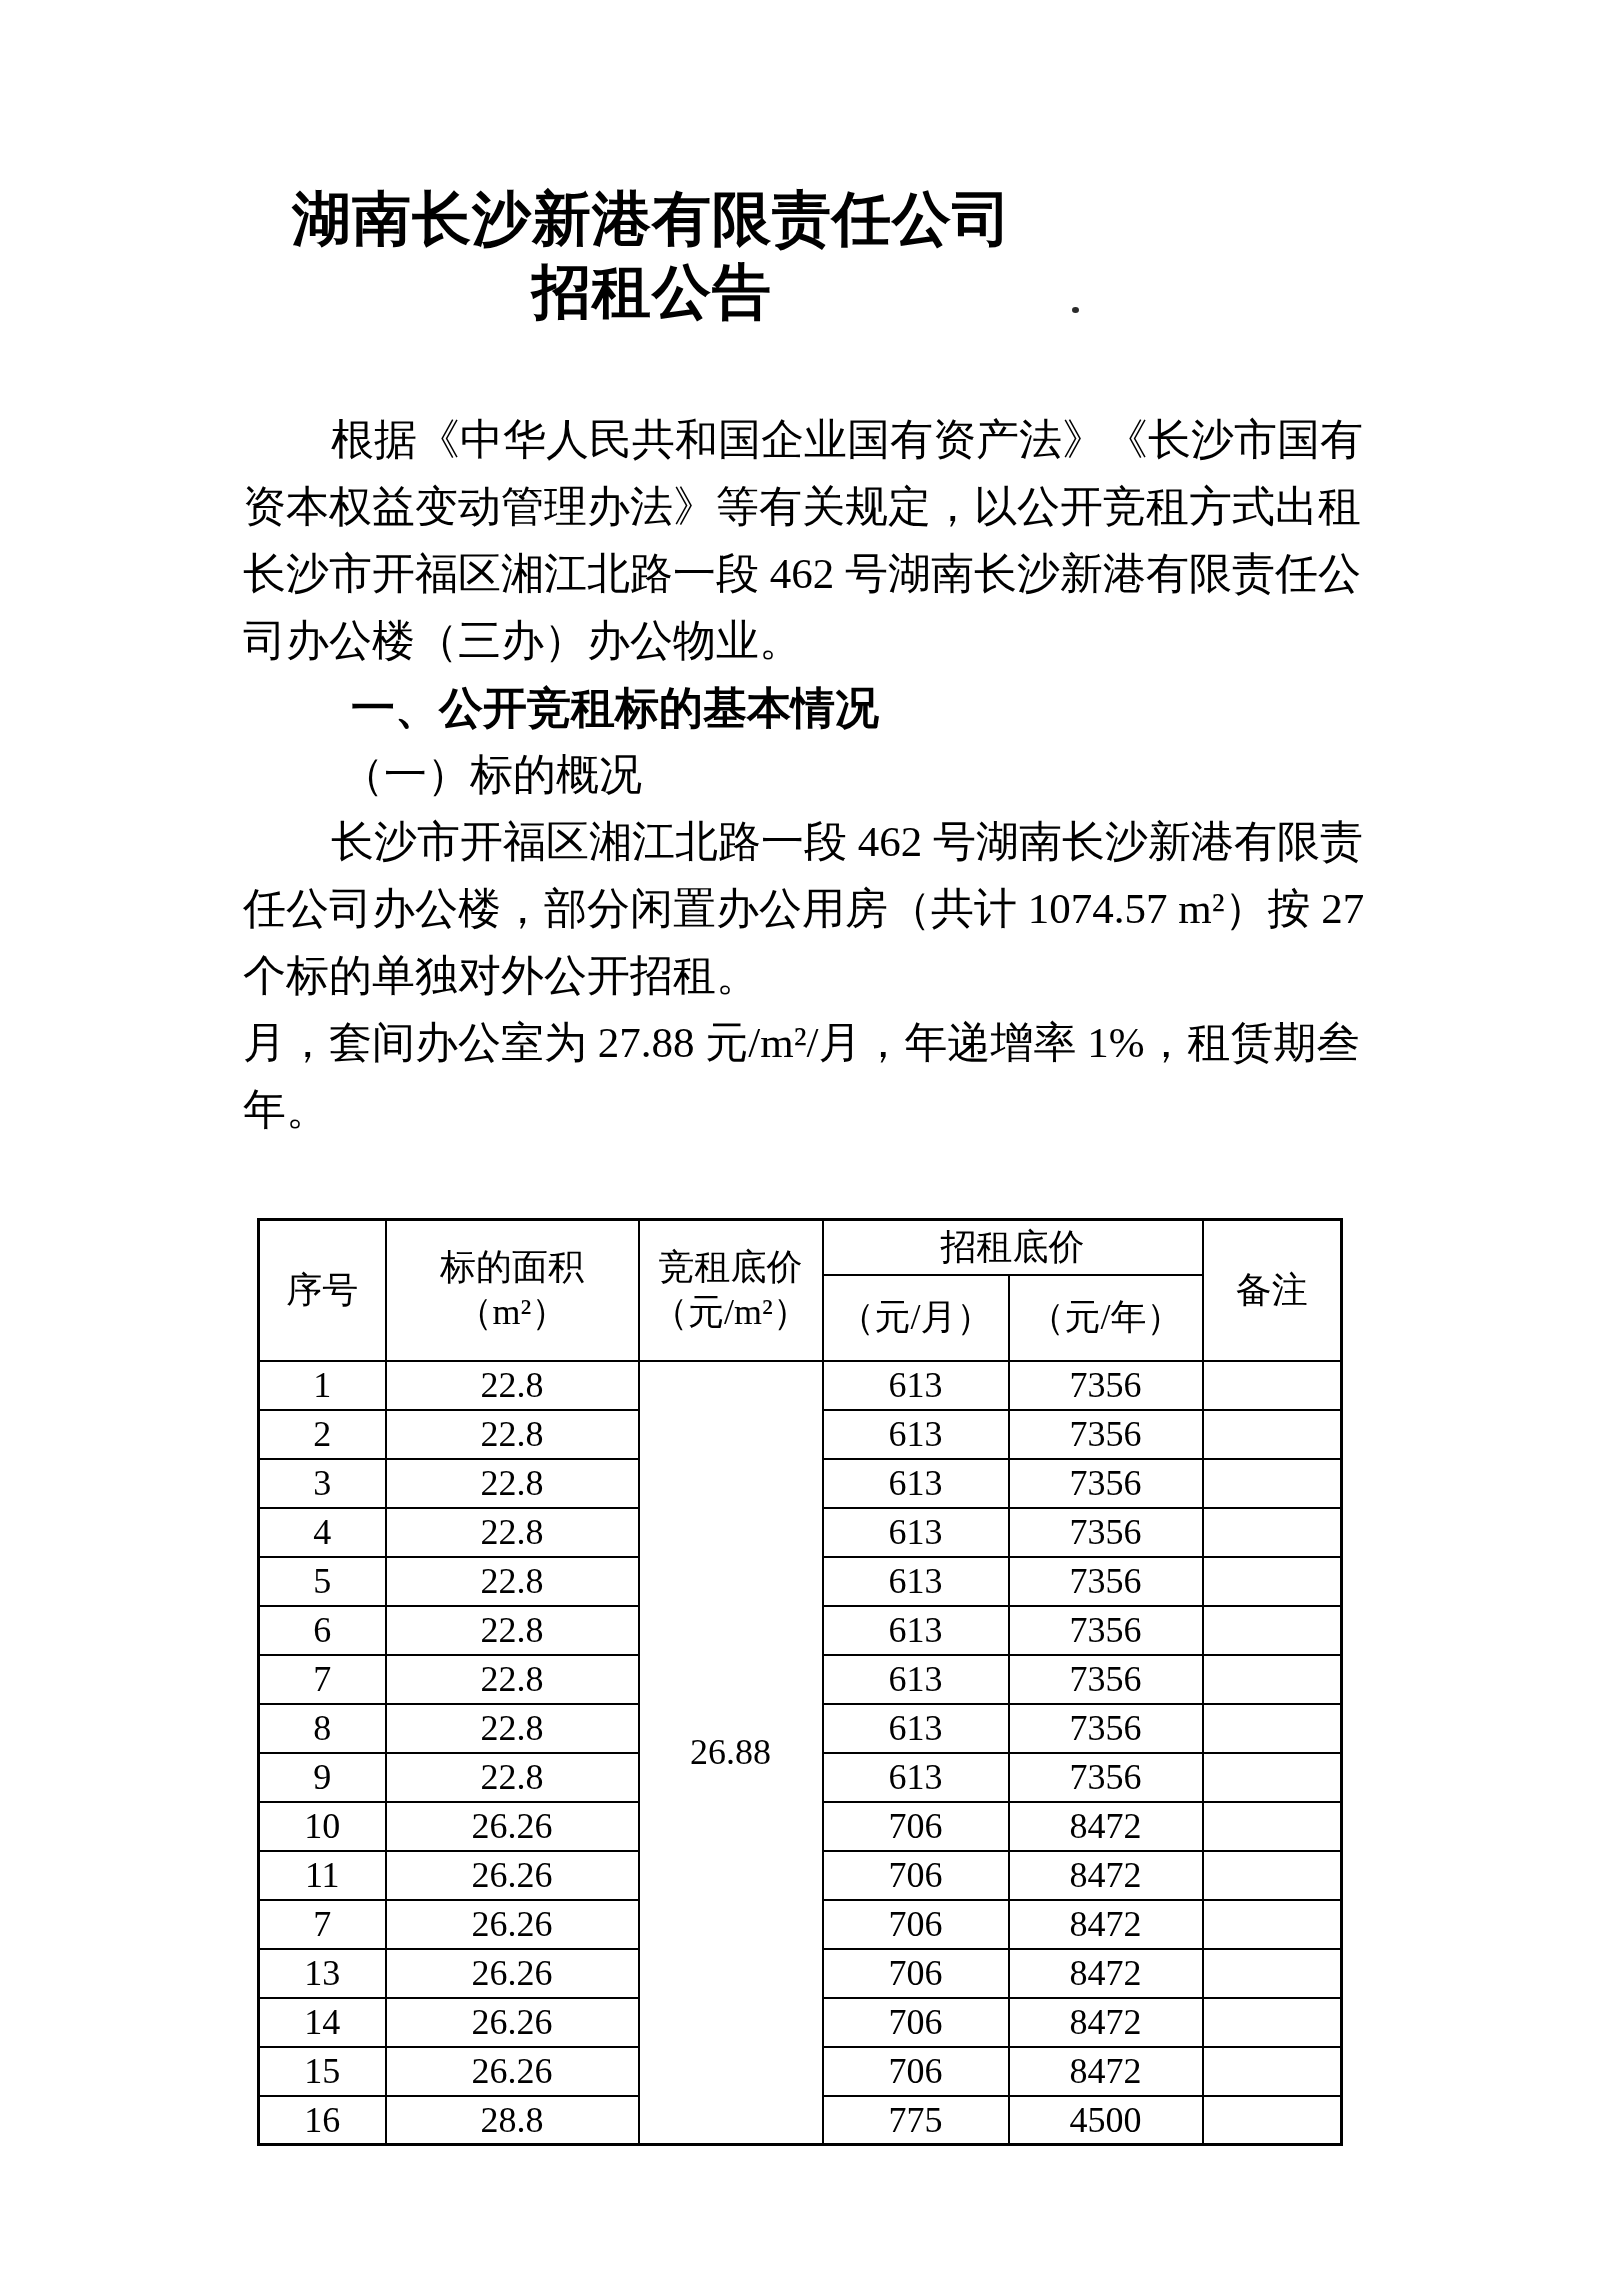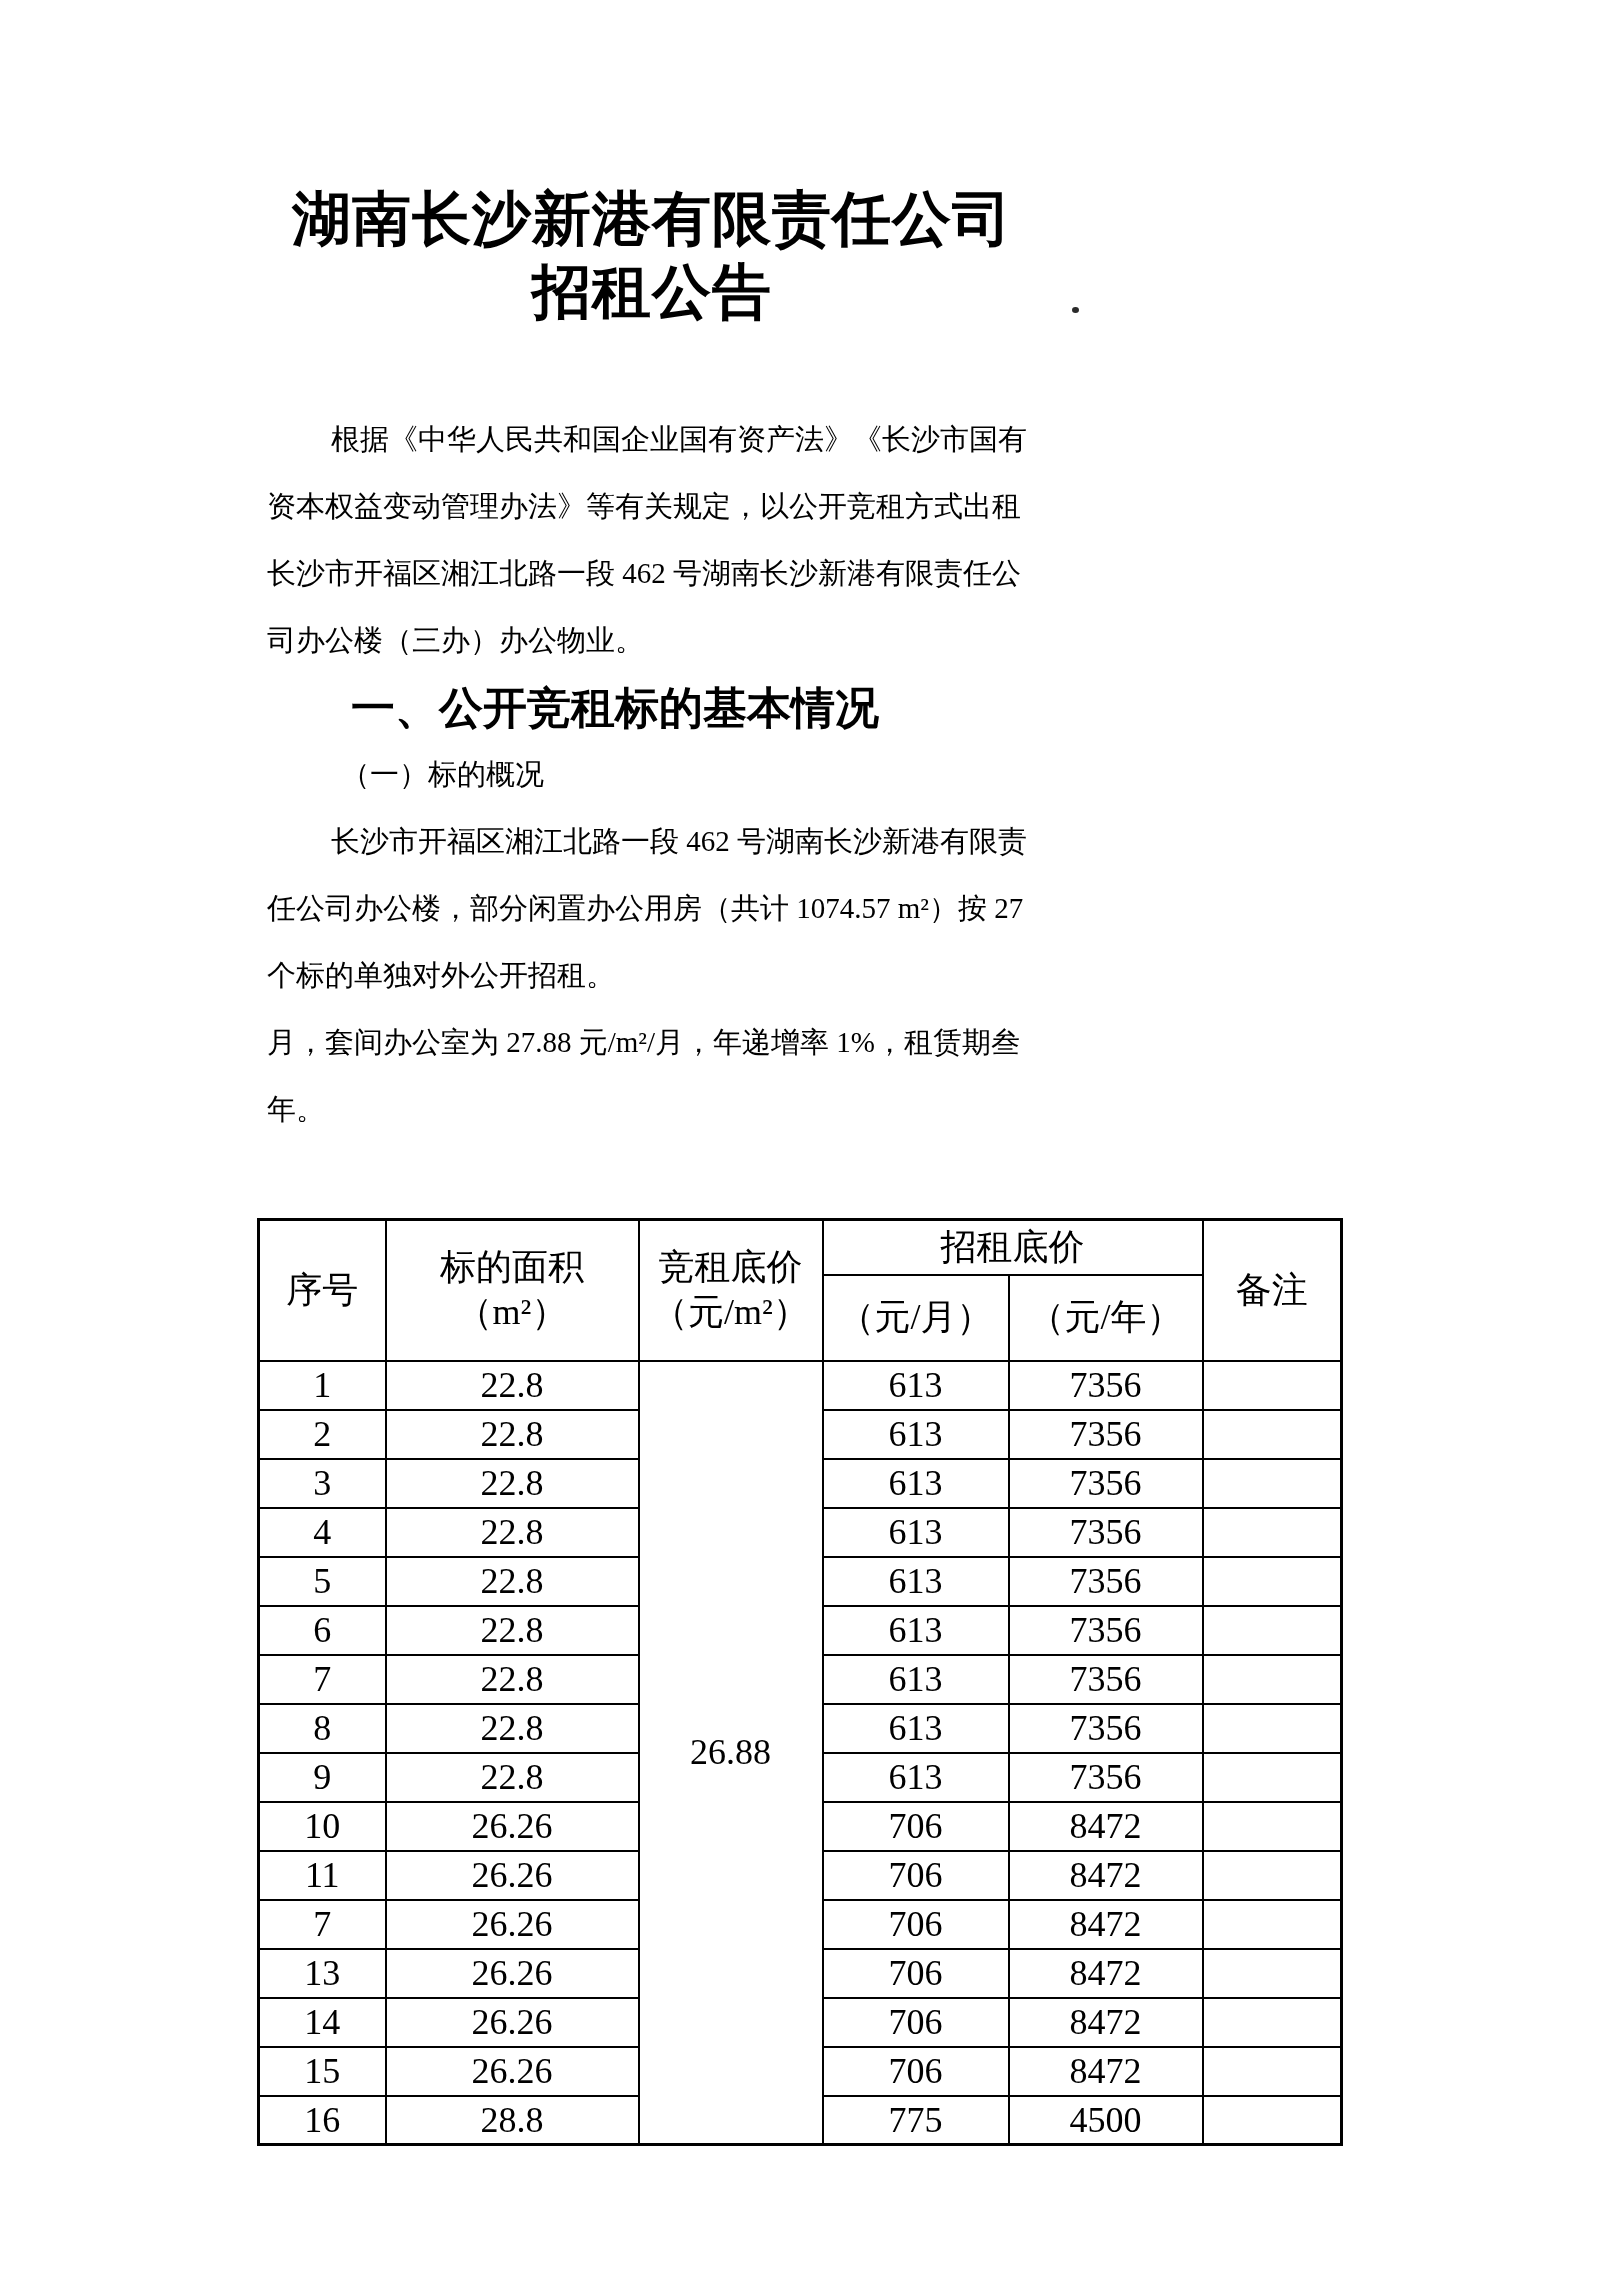--- a/index.html
+++ b/index.html
@@ -41,24 +41,24 @@
   
   .body-text {
     position: absolute;
     left: 243px;
     top: 406px;
     width: 1215px;
   }
   .body-line {
     height: 67px;
     line-height: 67px;
-    font-size: 29px;
+    font-size: 43px;
     white-space: nowrap;
   }
-  .v-flush   { padding-left: 0; margin-left: 24px; }
+  .v-flush   { padding-left: 0; }
   .v-indent  { padding-left: 88px; }
   .v-subhead { padding-left: 98px; }
   .v-heading {
     padding-left: 108px;
     font-family: "Liberation Sans", sans-serif;
     font-weight: bold;
     font-size: 44px;
   }
 
   

